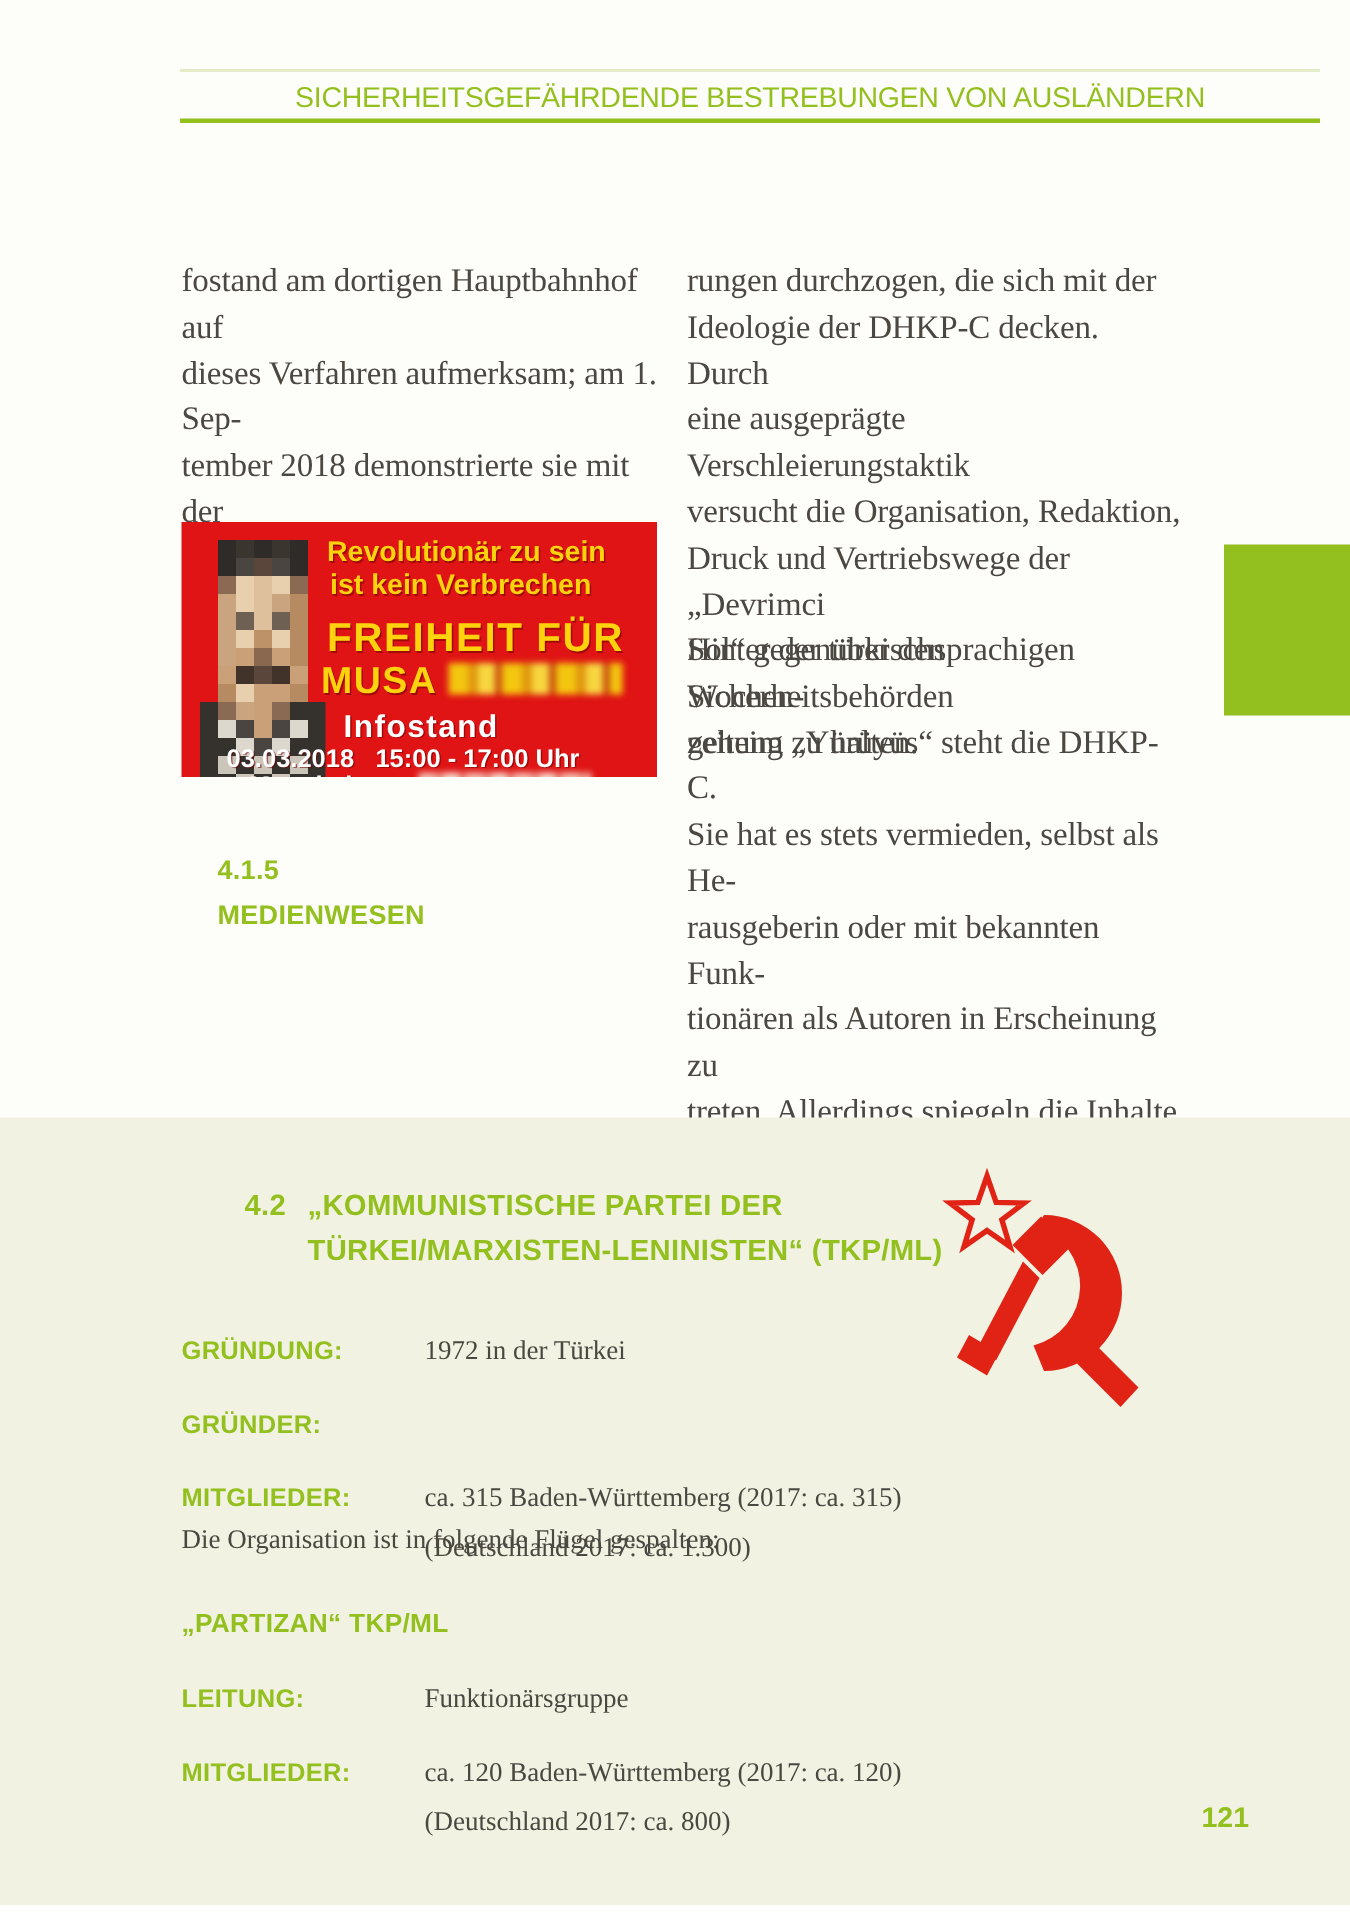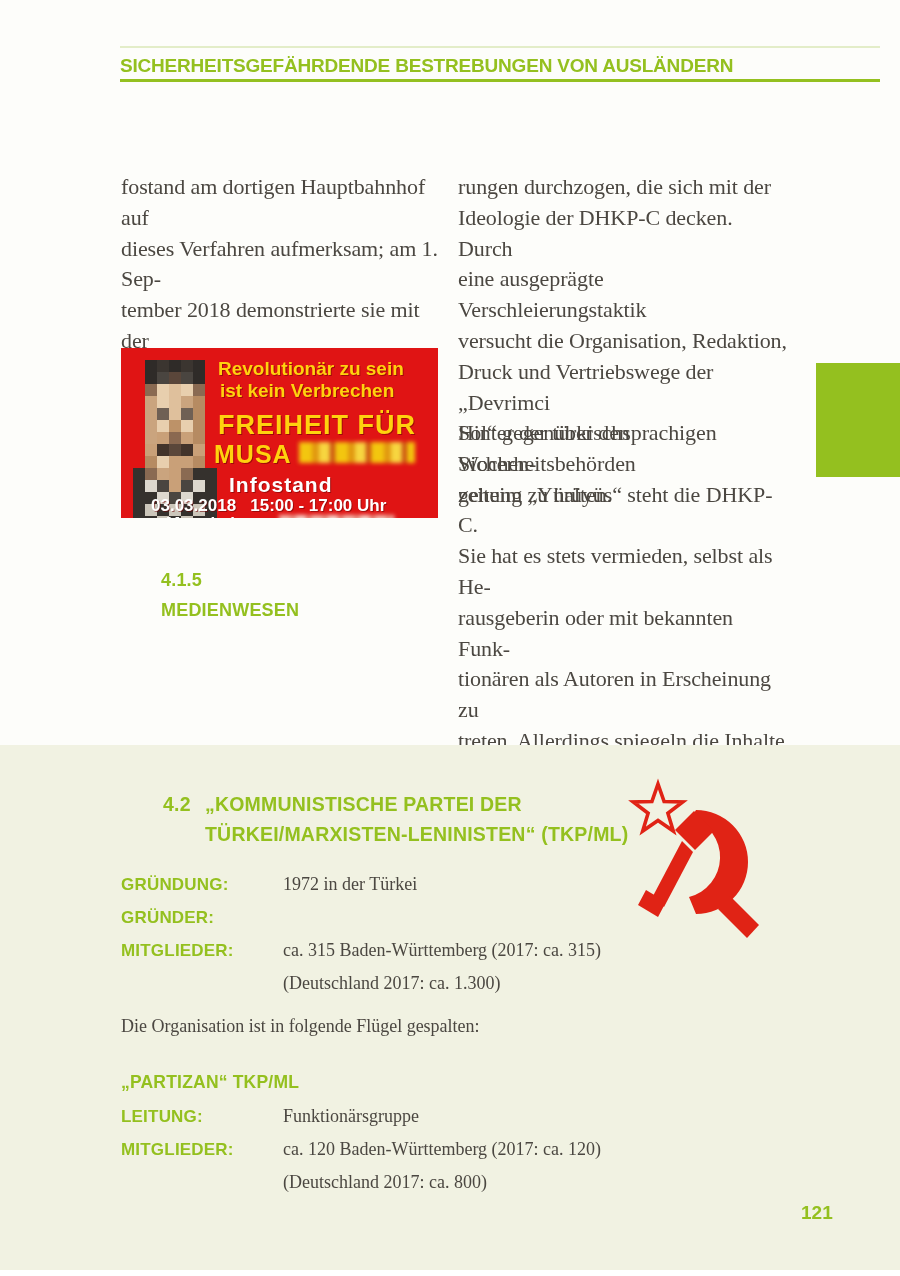--- a/index.html
+++ b/index.html
@@ -4,34 +4,34 @@
 <style>
   html,body{margin:0;padding:0;background:#e8e8e8;}
   .page{
     position:relative;width:900px;height:1276px;margin:0 auto;
     background:#fdfdfa;overflow:hidden;
     font-family:"Liberation Serif",serif;color:var(--ink,#4b4741);
   }
   
   .hairline-top{position:absolute;left:120px;top:46px;width:760px;height:2px;background:#e3edc8;}
   .header-title{
-    position:absolute;left:120px;top:55px;width:760px;text-align:left;
-    font-family:"Liberation Sans",sans-serif;font-weight:bold;font-size:19px;
+    position:absolute;left:120px;top:55px;width:760px;text-align:center;
+    font-family:"Liberation Sans",sans-serif;font-weight:normal;font-size:19px;
     letter-spacing:-0.2px;color:var(--green,#94c01f);white-space:nowrap;
   }
   .header-rule{position:absolute;left:120px;top:79px;width:760px;height:3px;background:var(--green,#94c01f);}
   
   .serif-par{
     position:absolute;font-size:22px;line-height:30.8px;letter-spacing:-0.1px;
     white-space:pre-line;margin:0;
   }
   .col-left{left:121px;width:326px;}
   .col-right{left:458px;width:330px;}
   .sec-label{
-    position:absolute;left:161px;font-family:"Liberation Sans",sans-serif;
+    position:absolute;left:145px;font-family:"Liberation Sans",sans-serif;
     font-weight:bold;font-size:18px;color:var(--green,#94c01f);letter-spacing:0.2px;
   }
   
   .poster{position:absolute;left:121px;top:348px;width:317px;height:170px;background:var(--red,#e01414);overflow:hidden;}
   .poster-line{position:absolute;font-family:"Liberation Sans",sans-serif;font-weight:bold;white-space:pre;
     text-shadow:1px 1px 0 rgba(110,0,0,.55);}
   .py{color:var(--yellow,#ffd20e);}
   .pw{color:#ffffff;}
   .p-l1{left:97px;top:10px;font-size:19px;}
   .p-l2{left:99px;top:32px;font-size:19px;}
@@ -50,21 +50,21 @@
   
   .panel{position:absolute;left:0;top:745px;width:900px;height:525px;background:var(--panel,#f1f2e2);}
   .panel-head-num,.panel-head-line{
     position:absolute;font-family:"Liberation Sans",sans-serif;font-weight:bold;
     font-size:19.5px;color:var(--green,#94c01f);letter-spacing:0.2px;white-space:nowrap;margin-left:44px;
   }
   .fact-block{position:absolute;left:121px;}
   .fact-row{display:flex;align-items:baseline;line-height:33px;}
   .fact-label{
     flex:0 0 162px;font-family:"Liberation Sans",sans-serif;font-weight:bold;
-    font-size:17px;color:var(--green,#94c01f);letter-spacing:0.2px;
+    font-size:17px;color:var(--green,#94c01f);letter-spacing:0.2px;margin-top:16px;
   }
   .fact-value{font-size:18px;white-space:pre-line;}
   .plain-line{position:absolute;left:121px;font-size:18px;white-space:nowrap;}
   .sub-title{position:absolute;left:121px;font-family:"Liberation Sans",sans-serif;font-weight:bold;
     font-size:17.5px;color:var(--green,#94c01f);letter-spacing:0.2px;}
   .page-number{position:absolute;left:801px;top:1202px;font-family:"Liberation Sans",sans-serif;
     font-weight:bold;font-size:19px;color:var(--green,#94c01f);}
   .bottom-strip{position:absolute;left:0;top:1270px;width:900px;height:6px;background:#ffffff;}
 </style>
 </head>

